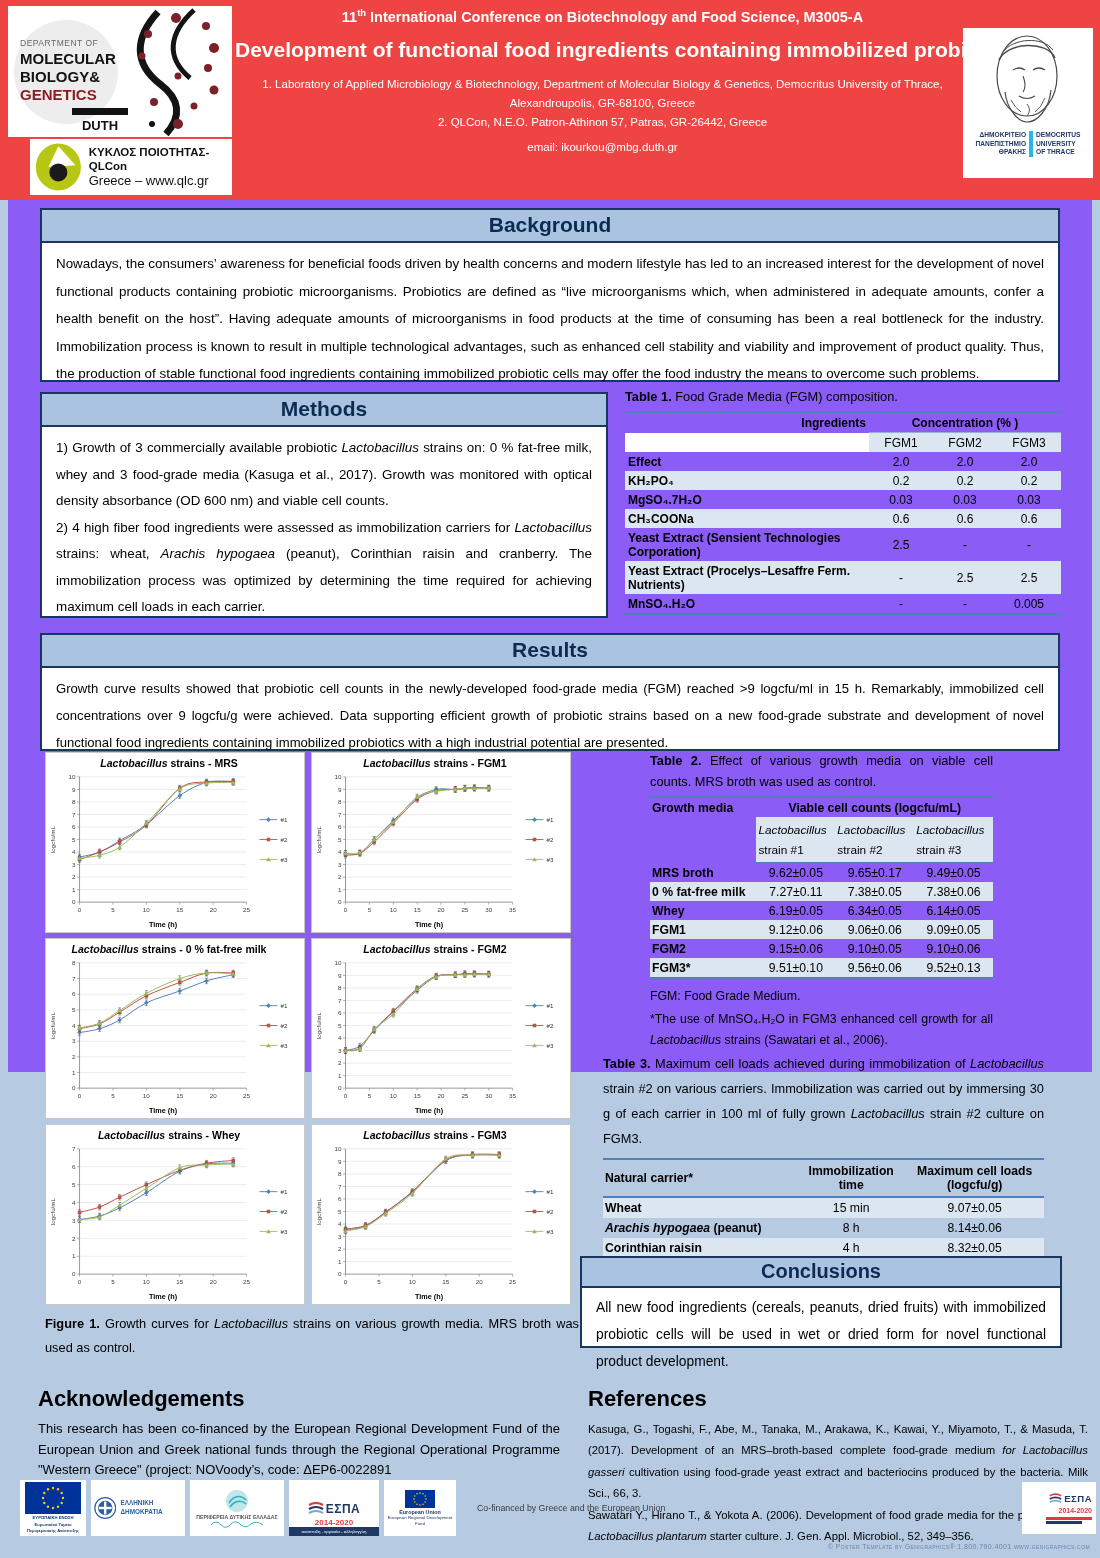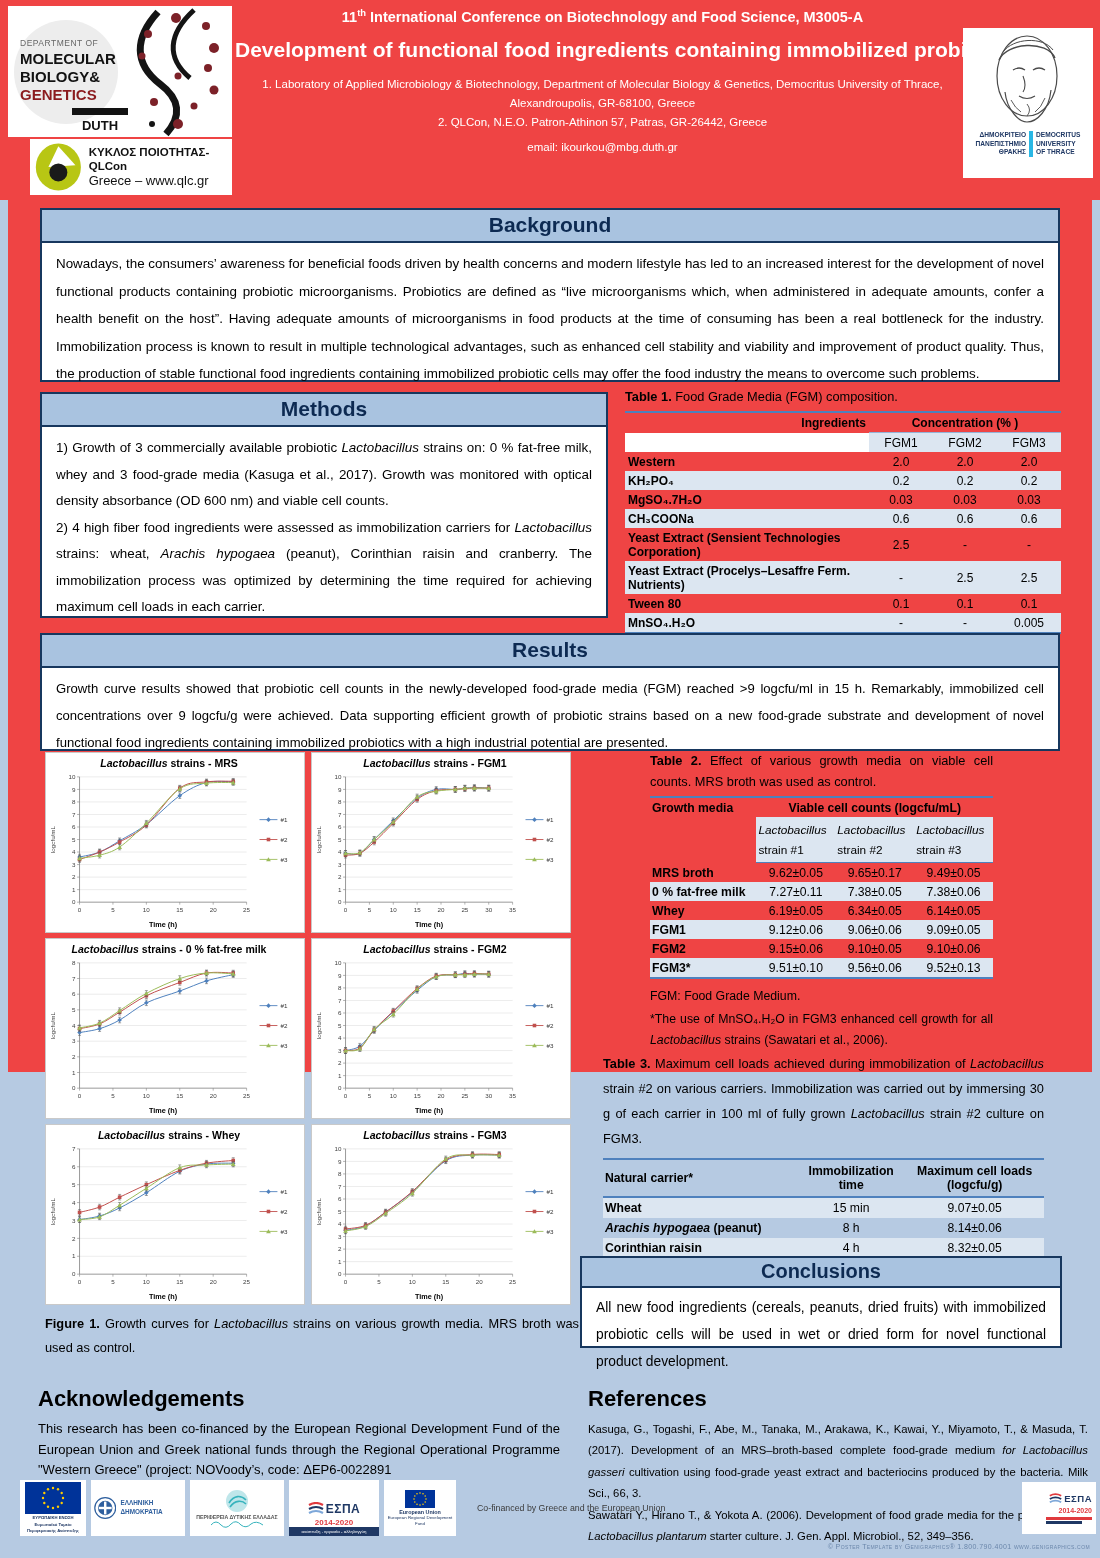--- a/index.html
+++ b/index.html
@@ -18,21 +18,21 @@
   .qlcon{left:30px;top:139px;width:202px;height:56px;display:flex;align-items:center;gap:6px;padding-left:4px;box-sizing:border-box;}
   .qlcon-text{line-height:1.25;}
   .qlcon-l1{font-size:11.5px;font-weight:bold;}
   .qlcon-l2{font-size:13px;}
   .duth{left:963px;top:28px;width:130px;height:150px;padding-top:2px;box-sizing:border-box;}
   .duth-txt{display:flex;align-items:center;justify-content:center;gap:3px;margin-top:1px;}
   .duth-col{font-size:6.6px;font-weight:bold;color:#1f3864;line-height:1.3;}
   .duth-col.gr{text-align:right;}
   .duth-bar{width:4px;height:26px;background:#29b7e5;}
   
-  .main{position:absolute;left:8px;top:200px;width:1084px;height:872px;background:#ef4444;}
+  .main{position:absolute;left:8px;top:200px;width:1084px;height:872px;background:#8b5cf6;}
   .sec-box{position:absolute;border:2px solid #17375e;background:#fff;box-sizing:border-box;}
   .sec-head{background:#a9c3e0;border-bottom:2px solid #17375e;color:#0d2a52;font-weight:bold;
             text-align:center;font-size:21px;padding:3px 0 4px 0;}
   .sec-body{padding:7px 14px;font-size:13.4px;color:#000;text-align:justify;}
   .bg-box{left:32px;top:8px;width:1020px;height:174px;}
   .bg-box .sec-body{line-height:2.06;}
   .methods-box{left:32px;top:192px;width:568px;height:226px;}
   .methods-box .sec-body{line-height:1.98;padding-top:8px;}
   .results-box{left:32px;top:433px;width:1020px;height:118px;}
   .results-box .sec-body{font-size:13.1px;line-height:2.08;}
@@ -215,21 +215,21 @@
         </tr>
         <tr class="subhead">
           <th class="empty"></th>
           <th>FGM1</th>
           <th>FGM2</th>
           <th>FGM3</th>
         </tr>
       </thead>
       <tbody>
           <tr>
-            <td class="rname">Western</td>
+            <td class="rname">Effect</td>
             <td class="rval">2.0</td>
             <td class="rval">2.0</td>
             <td class="rval">2.0</td>
           </tr>
           <tr>
             <td class="rname">KH₂PO₄</td>
             <td class="rval">0.2</td>
             <td class="rval">0.2</td>
             <td class="rval">0.2</td>
           </tr>
@@ -249,26 +249,20 @@
             <td class="rname">Yeast Extract (Sensient Technologies Corporation)</td>
             <td class="rval">2.5</td>
             <td class="rval">-</td>
             <td class="rval">-</td>
           </tr>
           <tr>
             <td class="rname">Yeast Extract (Procelys–Lesaffre Ferm. Nutrients)</td>
             <td class="rval">-</td>
             <td class="rval">2.5</td>
             <td class="rval">2.5</td>
-          </tr>
-          <tr>
-            <td class="rname">Tween 80</td>
-            <td class="rval">0.1</td>
-            <td class="rval">0.1</td>
-            <td class="rval">0.1</td>
           </tr>
           <tr>
             <td class="rname">MnSO₄.H₂O</td>
             <td class="rval">-</td>
             <td class="rval">-</td>
             <td class="rval">0.005</td>
           </tr>
         </tbody>
     </table>
   </div>

